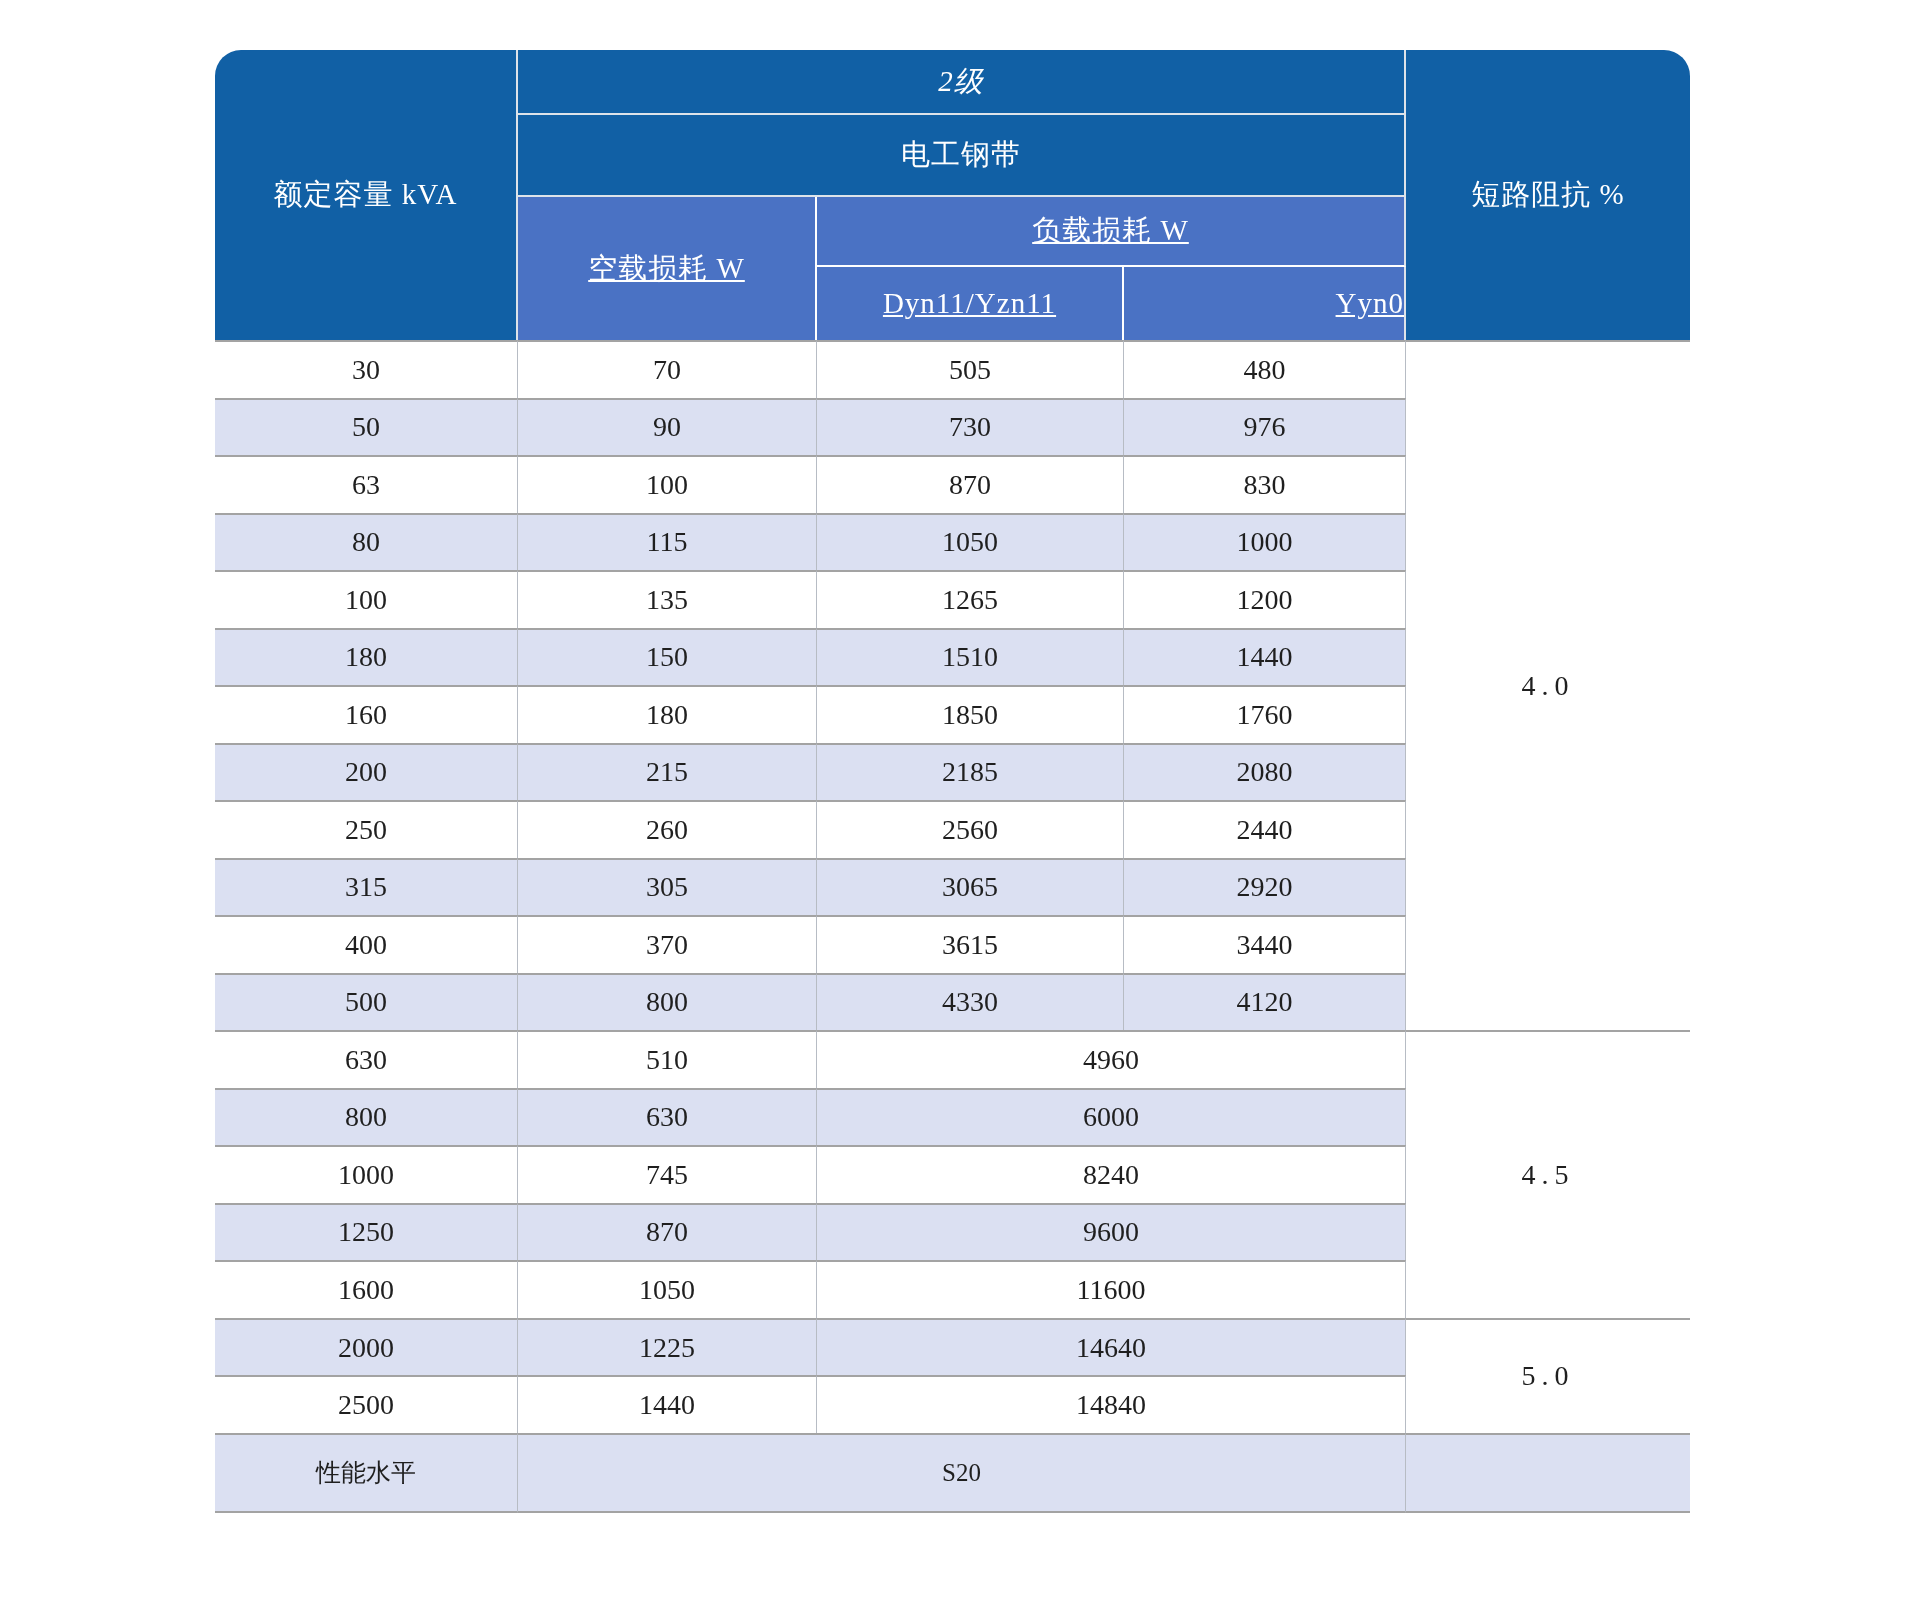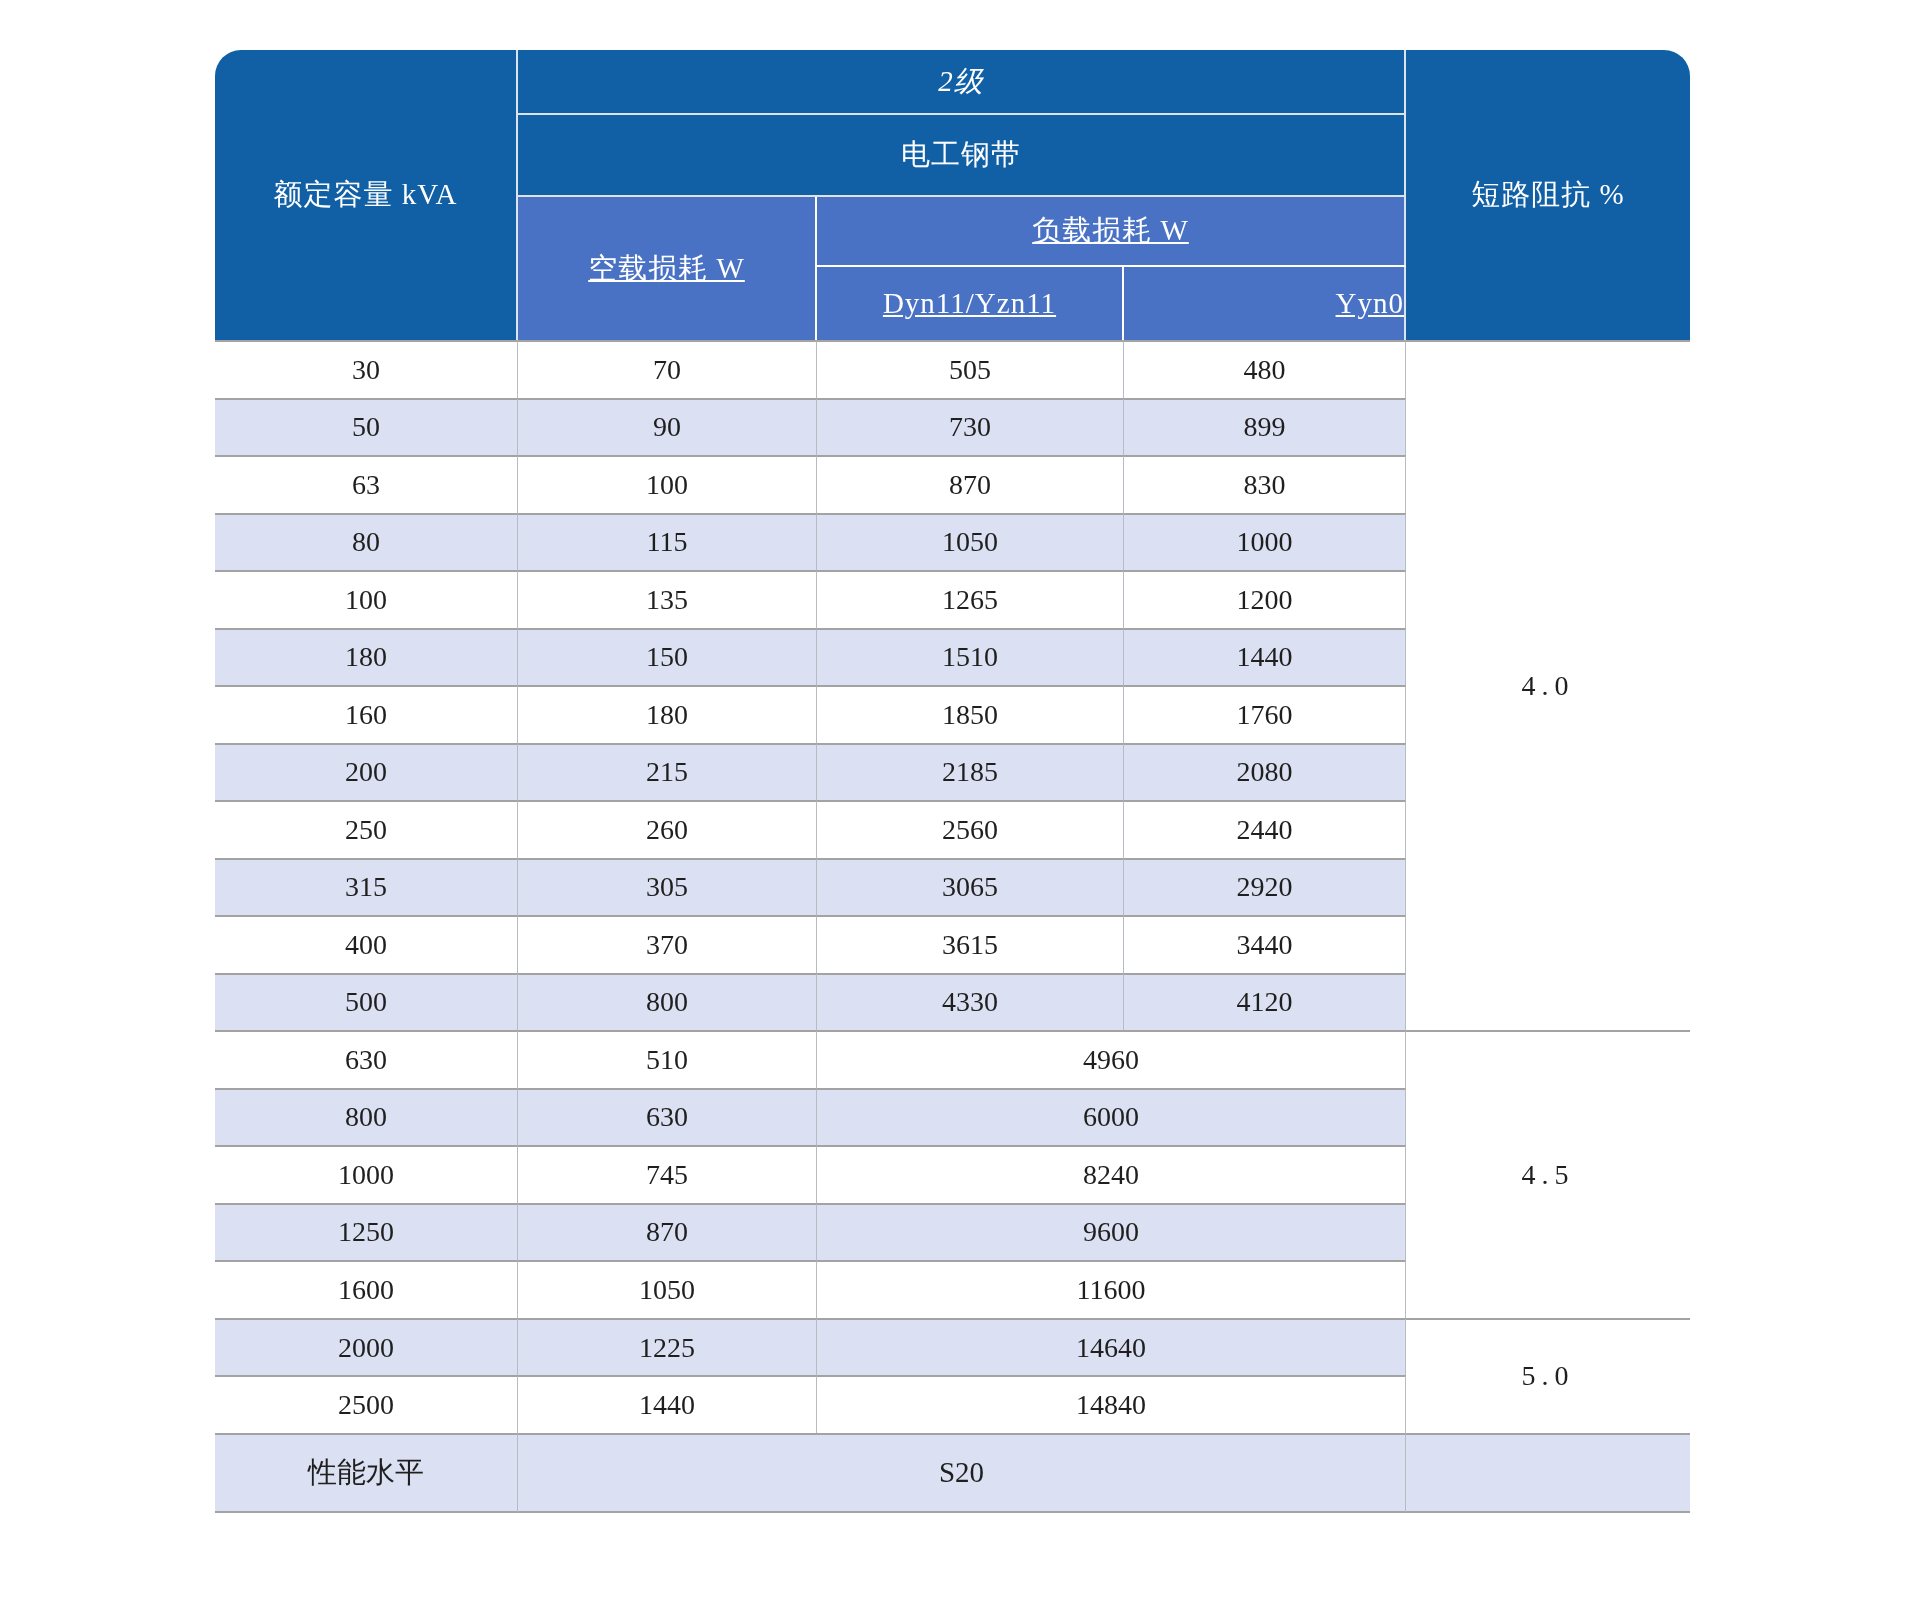--- a/index.html
+++ b/index.html
@@ -60,21 +60,21 @@
   }
   tbody tr { height: 57.5px; }
   tbody tr.stripe td { background: var(--row-stripe-blue, #dbe0f2); }
   tbody tr.plain  td { background: #ffffff; text-align: center; }
   td.imp {
     background: #ffffff !important;
     border-right: none;
     letter-spacing: 6px;
   }
   tr.footer { height: 80px; }
-  tr.footer td { border-bottom: 2px solid var(--h-line, #a3a3a3); font-size: 29px; }
+  tr.footer td { border-bottom: 2px solid var(--h-line, #a3a3a3); font-size: 25px; }
   td.fblank { border-right: none; }
 </style>
 </head>
 <body>
 
 <table class="spec-table">
   <colgroup>
     <col style="width:303px">
     <col style="width:299px">
     <col style="width:307px">
@@ -104,21 +104,21 @@
         <td>30</td>
         <td>70</td>
         <td>505</td>
         <td>480</td>
         <td rowspan="12" class="imp">4.0</td>
       </tr>
       <tr class="stripe">
         <td>50</td>
         <td>90</td>
         <td>730</td>
-        <td>899</td>
+        <td>976</td>
       </tr>
       <tr class="plain">
         <td>63</td>
         <td>100</td>
         <td>870</td>
         <td>830</td>
       </tr>
       <tr class="stripe">
         <td>80</td>
         <td>115</td>

